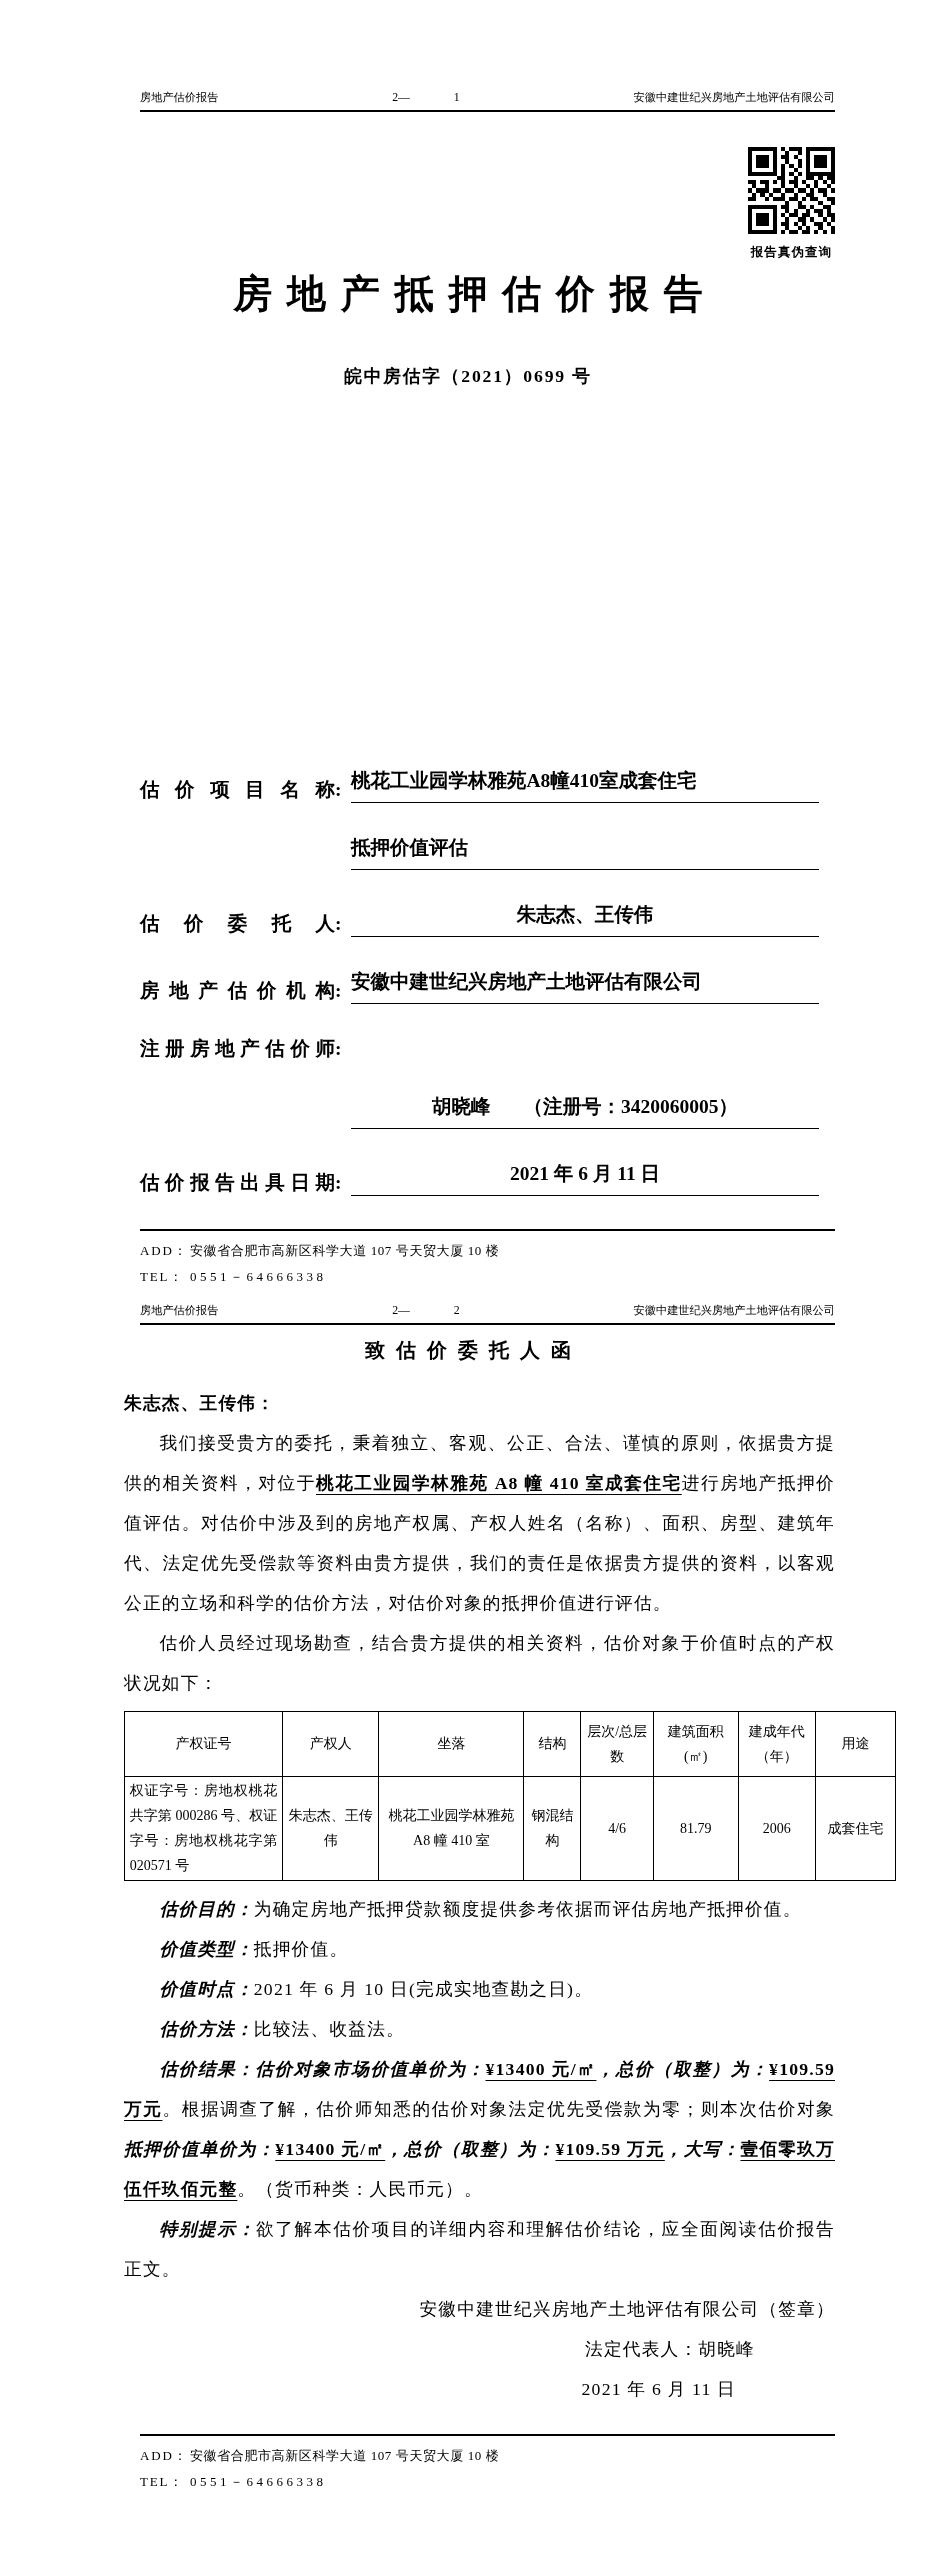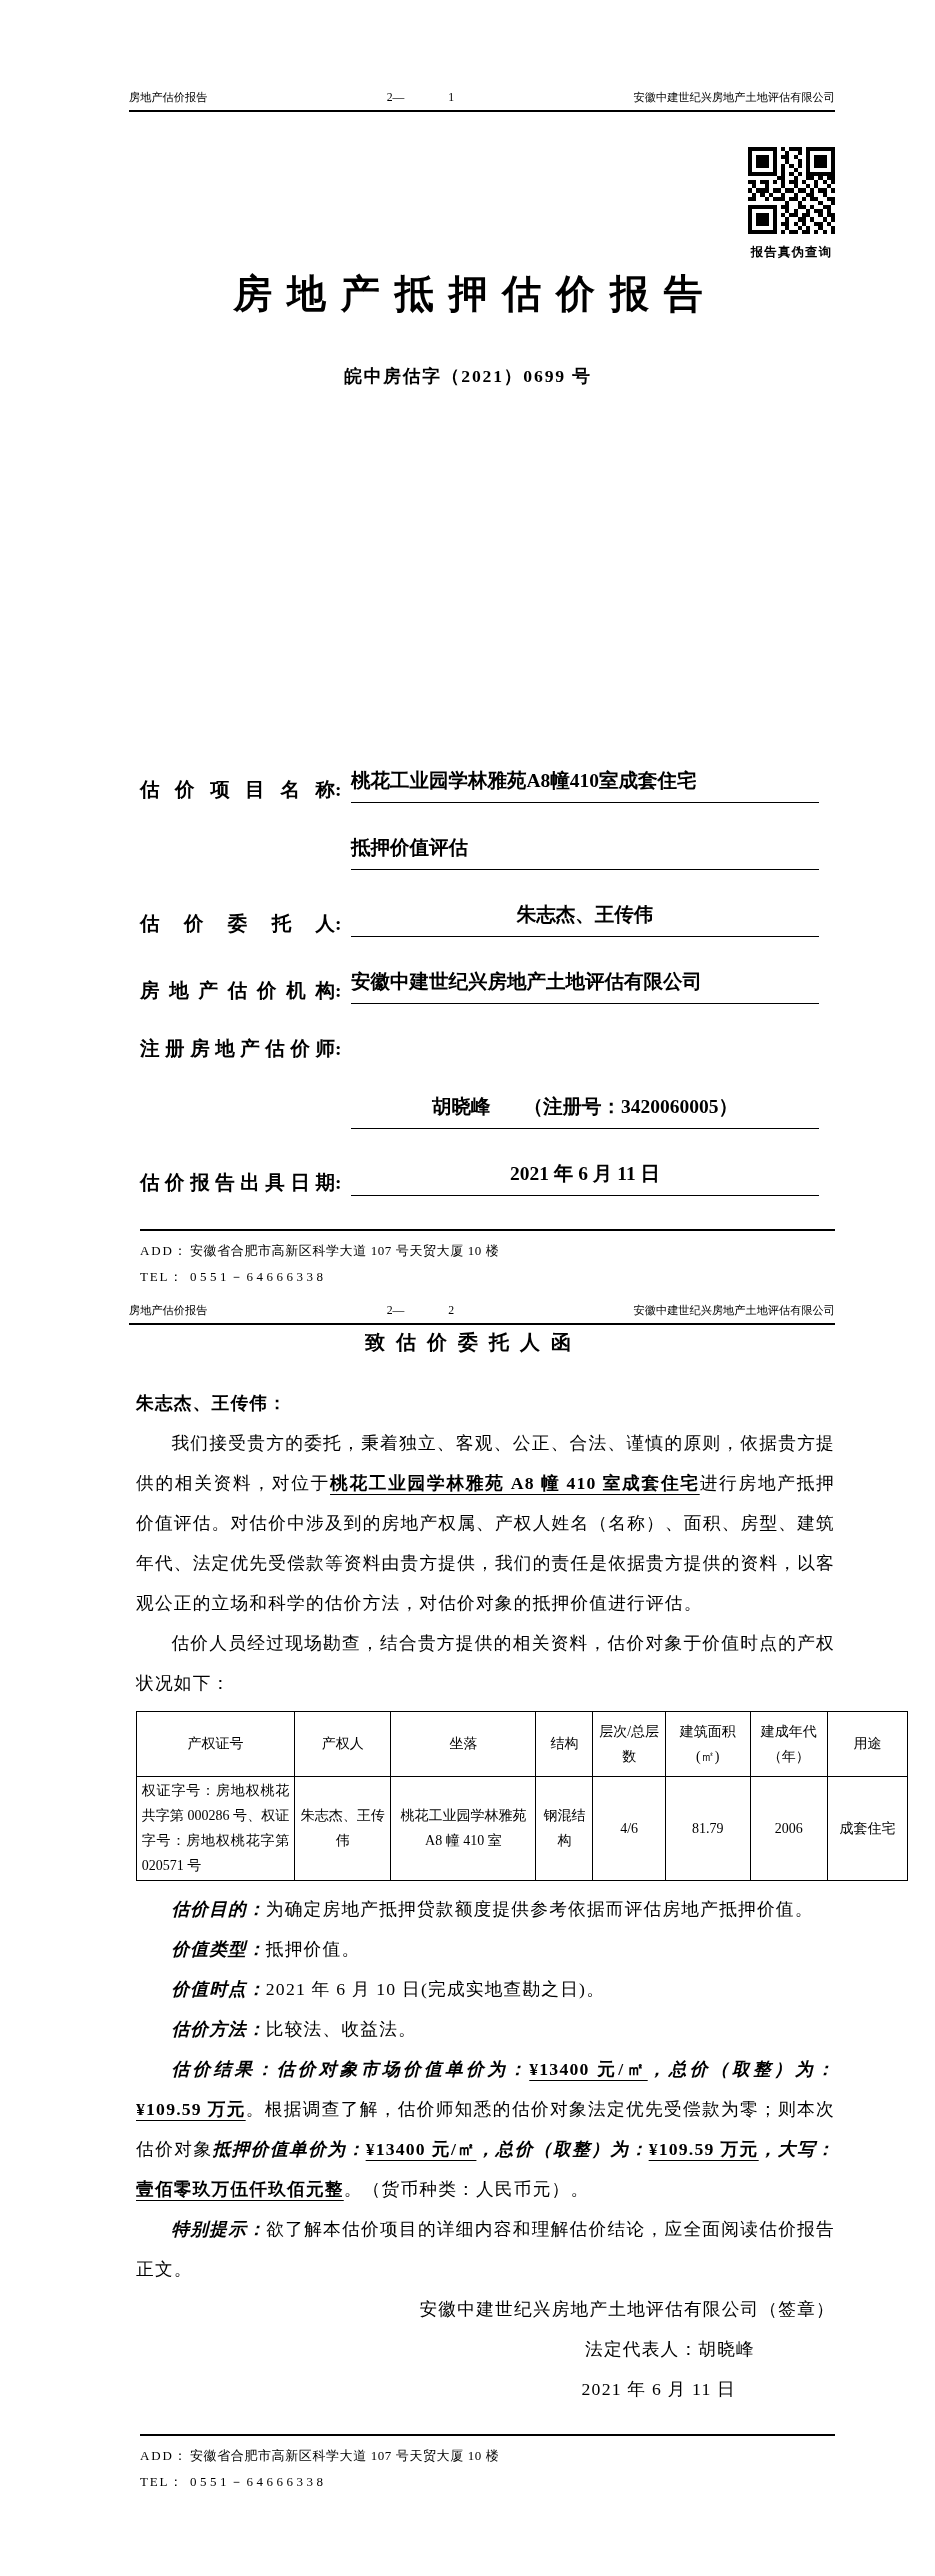--- a/index.html
+++ b/index.html
@@ -3,21 +3,21 @@
 <meta charset="utf-8">
 <style>
   html,body { margin:0; padding:0; background:#ffffff; }
   .doc { position:relative; width:936px; height:2576px; background:#fff; color:#000;
          font-family:"Liberation Serif","DejaVu Serif",serif; overflow:hidden; }
   .page { position:relative; }
   .page1 { height:1302px; }
   .page2 { height:1274px; }
 
   
-  .phead { position:absolute; left:129px; right:101px; display:flex; align-items:flex-end;
+  .phead { position:absolute; left:140px; right:101px; display:flex; align-items:flex-end;
            justify-content:space-between; font-size:11.2px; border-bottom:2.4px solid #000;
            padding-bottom:4.7px; }
   .page1 .phead { top:90px; }
   .page2 .phead { top:1.2px; }
   .phead-center { display:flex; gap:44px; font-size:11.8px; }
 
   
   .qr-wrap { position:absolute; top:147px; right:101px; width:87px; text-align:center; }
   .qr-caption { margin-top:8.3px; font-size:12.4px; font-weight:bold; letter-spacing:1.2px; white-space:nowrap; }
 
@@ -37,23 +37,23 @@
   
   .pfoot { position:absolute; left:140px; right:101px; border-top:2.4px solid #000;
            padding-top:7px; font-size:13px; }
   .page1 .pfoot { top:1229px; }
   .page2 .pfoot { top:1132px; }
   .pfoot .line { line-height:26px; letter-spacing:0.6px; }
   .pfoot .flab { display:inline-block; min-width:50px; letter-spacing:1.8px; }
   .telnum { letter-spacing:3.5px; }
 
   
-  .p2-title { position:absolute; top:27px; left:0; right:0; margin:0; text-align:center;
+  .p2-title { position:absolute; top:27px; left:0; right:0; margin:8px; text-align:center;
               font-size:20px; font-weight:bold; letter-spacing:.55em; text-indent:.55em; }
-  .p2-body { position:absolute; top:81px; left:136px; right:101px; font-size:17.7px;
+  .p2-body { position:absolute; top:81px; left:124px; right:101px; font-size:17.7px;
              line-height:40px; letter-spacing:1.2px; text-align:justify; }
   .p2-body p { margin:0; }
   .indent { text-indent:2em; }
   .salutation { font-weight:bold; }
   .b  { font-weight:bold;font-style:italic; }
   .bu { font-weight:bold; text-decoration:underline; text-decoration-thickness:1.2px; text-underline-offset:5.3px; }
 
   
   table.prop { border-collapse:collapse; width:772px; margin:8.3px 0 8.3px 0; font-size:14px;
                letter-spacing:0; line-height:1.8; table-layout:fixed; }

